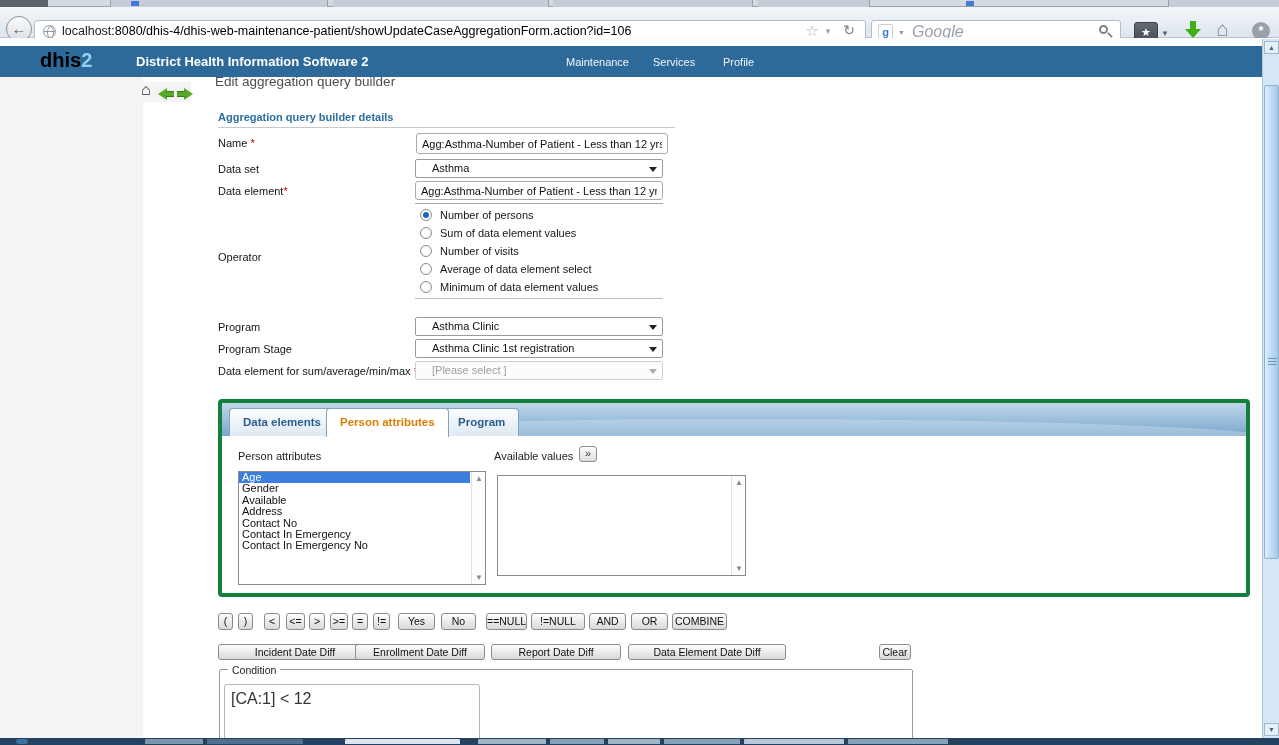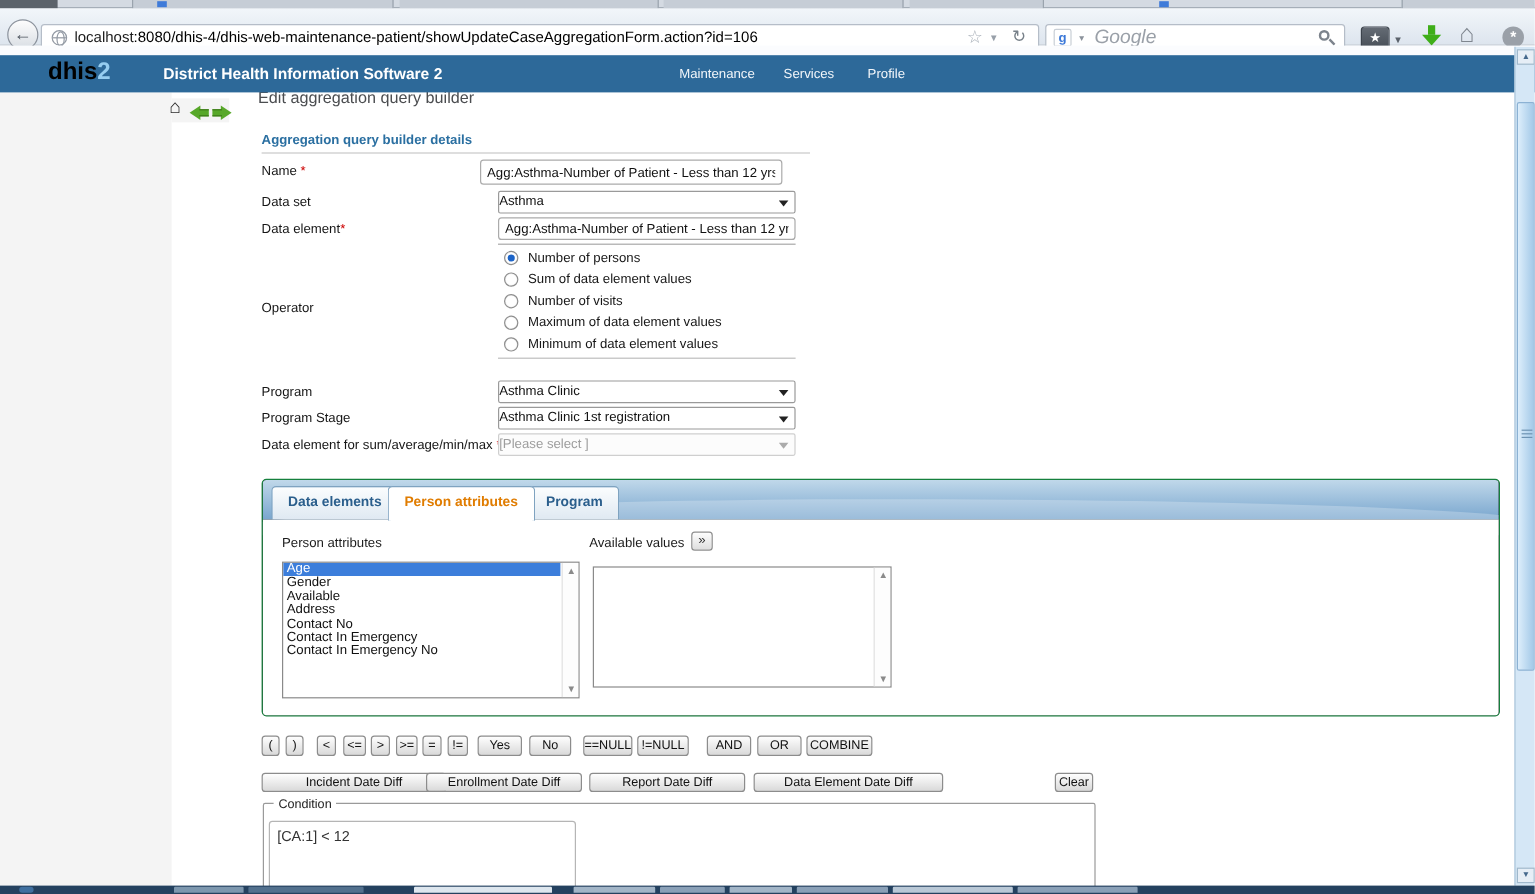--- a/index.html
+++ b/index.html
@@ -57,33 +57,33 @@
   #nav-fwd{left:176px}
   #nav-fwd .tri{right:0;border-left:9px solid #57a829}
   #nav-fwd .tail{right:8px}
   #page-title{position:absolute;left:215px;top:-3px;font-size:13.5px;color:#4b4d50}
   #section-title{position:absolute;left:218px;top:34px;font-size:11px;font-weight:bold;color:#2a6fa1}
   #section-line{position:absolute;left:218px;top:50px;width:457px;border-bottom:1px solid #c9c9c9}
 
   .flabel{position:absolute;font-size:11px;color:#161616;white-space:nowrap}
   .req{color:#cc0000}
   .tinput{position:absolute;border:1px solid #ababab;border-radius:3px;font-size:11px;padding:0 5px;color:#111;background:#fff;white-space:nowrap;overflow:hidden}
-  .sel-box{position:absolute;height:19px;border:1px solid #9a9a9a;border-radius:2px;background:#fff;font-size:11px;color:#111;line-height:17px;padding:0 18px 0 0;white-space:nowrap;overflow:hidden}
+  .sel-box{position:absolute;height:19px;border:1px solid #9a9a9a;border-radius:2px;background:#fff;font-size:11px;color:#111;line-height:17px;padding:0 18px 0 16px;white-space:nowrap;overflow:hidden}
   .sel-box .arr{position:absolute;right:5px;top:7px;width:0;height:0;border:4px solid transparent;border-top:5px solid #222}
   .sel-box.disabled{border-color:#cfcfcf;color:#9d9d9d;background:#fcfcfc}
   .sel-box.disabled .arr{border-top-color:#ababab}
 
   #radio-group{position:absolute;left:415px;top:126px;width:248px;border-top:1px solid #a9a9a9;border-bottom:1px solid #bdbdbd;padding:2px 0}
   .rrow{display:flex;align-items:center;height:18px;gap:8px;padding-left:5px}
   .radio{width:12px;height:12px;border-radius:50%;border:1px solid #8e8e8e;background:radial-gradient(#fff 55%,#d8d8d8);position:relative;flex:0 0 auto}
   .radio.checked::after{content:"";position:absolute;left:2px;top:2px;width:6px;height:6px;border-radius:50%;background:#1c64c8}
   .rlabel{font-size:11px;color:#161616}
 
   
-  #tab-panel{position:absolute;left:218px;top:322px;width:1032px;height:198px;border:1px solid #15803d;border-radius:4px;overflow:hidden;background:#000000}
+  #tab-panel{position:absolute;left:218px;top:322px;width:1032px;height:198px;border:4px solid #15803d;border-radius:4px;overflow:hidden;background:#84cc16}
   #tabstrip2{height:33px;background:linear-gradient(#c0d8ea,#79a6ce);position:relative}
   #tabstrip2 .wave{position:absolute;left:-40px;right:-40px;top:16px;height:30px;background:rgba(255,255,255,.25);border-radius:50% 50% 0 0/100% 70% 0 0}
   .tab{position:absolute;top:5px;height:28px;line-height:26px;padding:0 13px;font-size:11.5px;font-weight:bold;color:#2a5e8c;background:linear-gradient(#fbfdfe,#dfe9f2);border:1px solid #7fa3c0;border-bottom:none;border-radius:4px 4px 0 0;z-index:1}
   .tab.active{background:#fff;color:#e07c00;height:29px;z-index:2}
   #tabcontent{position:relative;height:164px;background:#fff}
   .panel-label{position:absolute;font-size:11px;color:#1c1c1c}
   #move-btn{position:absolute;left:357px;top:10px;width:18px;height:16px;border:1px solid #8e8e8e;border-radius:3px;background:linear-gradient(#fdfdfd,#dedede);font-size:11px;line-height:13px;text-align:center;color:#333}
   .listbox{position:absolute;border:1px solid #8a8a8a;background:#fff;font-size:11px;overflow:hidden}
   #left-list{left:16px;top:35px;width:248px;height:114px}
   #right-list{left:275px;top:39px;width:249px;height:101px}
@@ -94,21 +94,21 @@
   .lb-up{top:2px}
   .lb-down{bottom:2px}
 
   
   .opbtn{position:absolute;top:536px;height:17px;border:1px solid #8c8c8c;border-radius:3px;background:linear-gradient(#fefefe,#d9d9d9);font-size:10.5px;text-align:center;color:#111;line-height:15px;white-space:nowrap;overflow:hidden}
   .datebtn{position:absolute;top:567px;height:16px;border:1px solid #8c8c8c;border-radius:3px;background:linear-gradient(#fefefe,#d9d9d9);font-size:10.5px;text-align:center;color:#111;line-height:14px;white-space:nowrap}
 
   
   #cond-fs{position:absolute;left:219px;top:592px;width:694px;height:76px;border:1px solid #9a9a9a;border-radius:2px}
   #cond-legend{position:absolute;left:8px;top:-6px;background:#fff;padding:0 4px;font-size:10.5px;color:#222}
-  #cond-ta{position:absolute;left:4px;top:14px;width:256px;height:58px;border:1px solid #b5b5b5;border-radius:3px;font-size:12px;padding:5px 6px;resize:none;color:#333;font-family:"Liberation Sans",sans-serif}
+  #cond-ta{position:absolute;left:4px;top:14px;width:256px;height:58px;border:1px solid #b5b5b5;border-radius:3px;font-size:16px;padding:5px 6px;resize:none;color:#333;font-family:"Liberation Sans",sans-serif}
 
   
   #scrollbar{position:absolute;left:1262px;top:39px;width:17px;height:699px;background:#d5e7f6;border-left:1px solid #adc6da;z-index:5}
   #sb-up,#sb-down{position:absolute;left:1px;width:15px;height:13px;background:#e6eef6;border:1px solid #9fb8cc;text-align:center;font-size:7px;line-height:11px;color:#44688c}
   #sb-up{top:2px}
   #sb-down{bottom:2px}
   #sb-thumb{position:absolute;left:1px;top:46px;height:474px;width:15px;background:linear-gradient(90deg,#ddeefb,#a3c9e8);border:1px solid #8cb2d4;border-radius:2px}
   #sb-grip{position:absolute;left:3px;top:272px;width:9px}
   #sb-grip i{display:block;height:1px;background:#6e94b4;margin-bottom:2px}
   #taskbar{position:absolute;left:0;top:738px;width:1279px;height:7px;background:#24415f;z-index:6}
@@ -173,21 +173,21 @@
   <span class="garrow" id="nav-fwd">
       <span class="tri"></span>
       <span class="tail"></span>
     </span>
 
   <div id="page-title">Edit aggregation query builder</div>
   <div id="section-title">Aggregation query builder details</div>
   <div id="section-line"></div>
 
   <span class="flabel" style="left:218px;top:60px"><span>Name</span> <span class="req">*</span></span>
-  <input class="tinput" style="left: 400px; top: 56px; width: 252px; height: 21px;" value="Agg:Asthma-Number of Patient - Less than 12 yrs">
+  <input class="tinput" style="left: 416px; top: 56px; width: 252px; height: 21px;" value="Agg:Asthma-Number of Patient - Less than 12 yrs">
 
   <span class="flabel" style="left:218px;top:86px">Data set</span>
   <div class="sel-box" style="left:415px;top:82px;width:248px"><span>Asthma</span><span class="arr"></span></div>
 
   <span class="flabel" style="left:218px;top:108px"><span>Data element</span><span class="req">*</span></span>
   <input class="tinput" style="left: 415px; top: 104px; width: 248px; height: 19px;" value="Agg:Asthma-Number of Patient - Less than 12 yrs (c">
 
   <span class="flabel" style="left:218px;top:174px">Operator</span>
   <div id="radio-group">
     <div class="rrow">
@@ -197,21 +197,21 @@
     <div class="rrow">
         <span class="radio"></span>
         <span class="rlabel">Sum of data element values</span>
       </div>
     <div class="rrow">
         <span class="radio"></span>
         <span class="rlabel">Number of visits</span>
       </div>
     <div class="rrow">
         <span class="radio"></span>
-        <span class="rlabel">Maximum of data element values</span>
+        <span class="rlabel">Average of data element select</span>
       </div>
     <div class="rrow">
         <span class="radio"></span>
         <span class="rlabel">Minimum of data element values</span>
       </div>
   </div>
 
   <span class="flabel" style="left:218px;top:244px">Program</span>
   <div class="sel-box" style="left:415px;top:240px;width:248px"><span>Asthma Clinic</span><span class="arr"></span></div>
 
@@ -258,21 +258,21 @@
   <button class="opbtn" style="left:238px;width:15px">)</button>
   <button class="opbtn" style="left:264px;width:16px">&lt;</button>
   <button class="opbtn" style="left:286px;width:19px">&lt;=</button>
   <button class="opbtn" style="left:309px;width:16px">&gt;</button>
   <button class="opbtn" style="left:330px;width:18px">&gt;=</button>
   <button class="opbtn" style="left:352px;width:16px">=</button>
   <button class="opbtn" style="left:373px;width:17px">!=</button>
   <button class="opbtn" style="left:398px;width:37px">Yes</button>
   <button class="opbtn" style="left:441px;width:35px">No</button>
   <button class="opbtn" style="left:486px;width:41px">==NULL</button>
-  <button class="opbtn" style="left:531px;width:43px">!=NULL</button>
+  <button class="opbtn" style="left:531px;width:54px">!=NULL</button>
   <button class="opbtn" style="left:589px;width:37px">AND</button>
   <button class="opbtn" style="left:631px;width:37px">OR</button>
   <button class="opbtn" style="left:672px;width:55px">COMBINE</button>
 
   <button class="datebtn" style="left:218px;width:154px">Incident Date Diff</button>
   <button class="datebtn" style="left:355px;width:130px">Enrollment Date Diff</button>
   <button class="datebtn" style="left:491px;width:130px">Report Date Diff</button>
   <button class="datebtn" style="left:628px;width:158px">Data Element Date Diff</button>
   <button class="datebtn" style="left:879px;width:32px">Clear</button>
 

